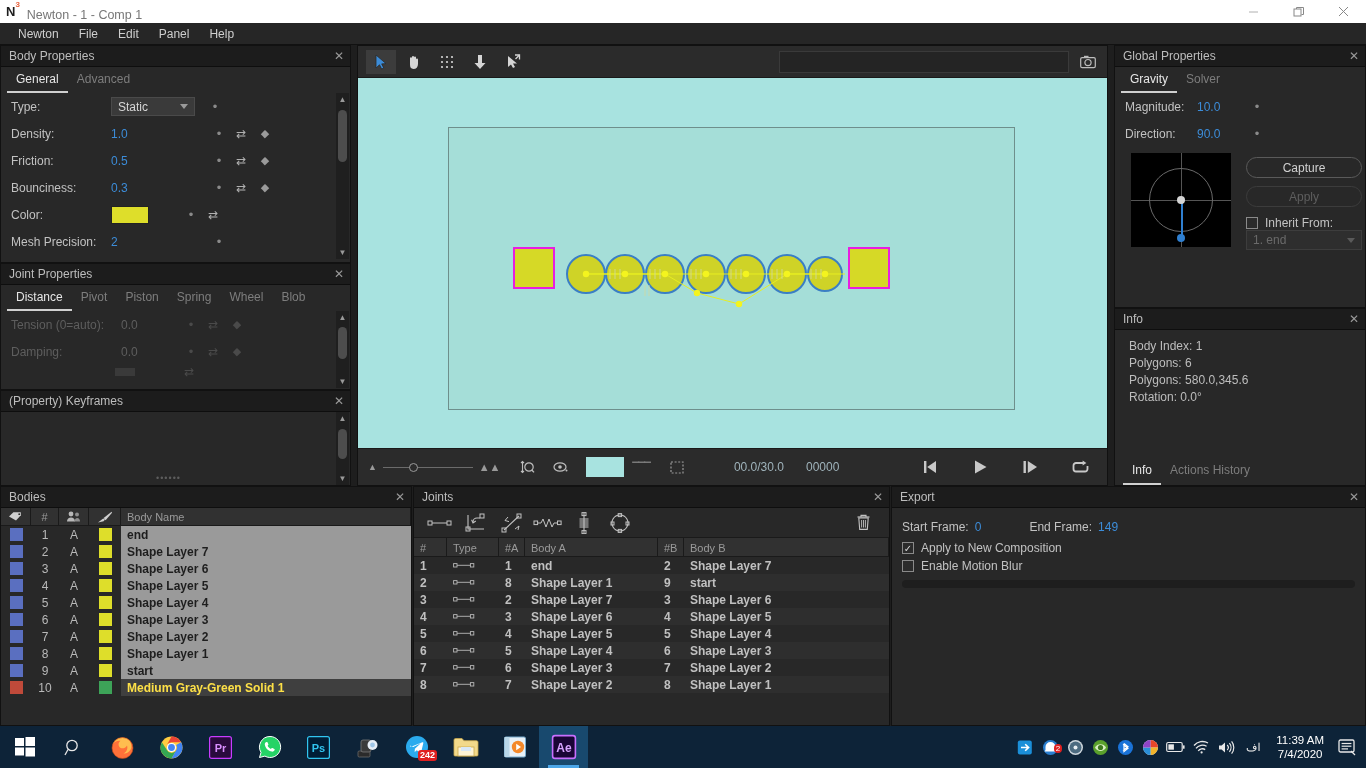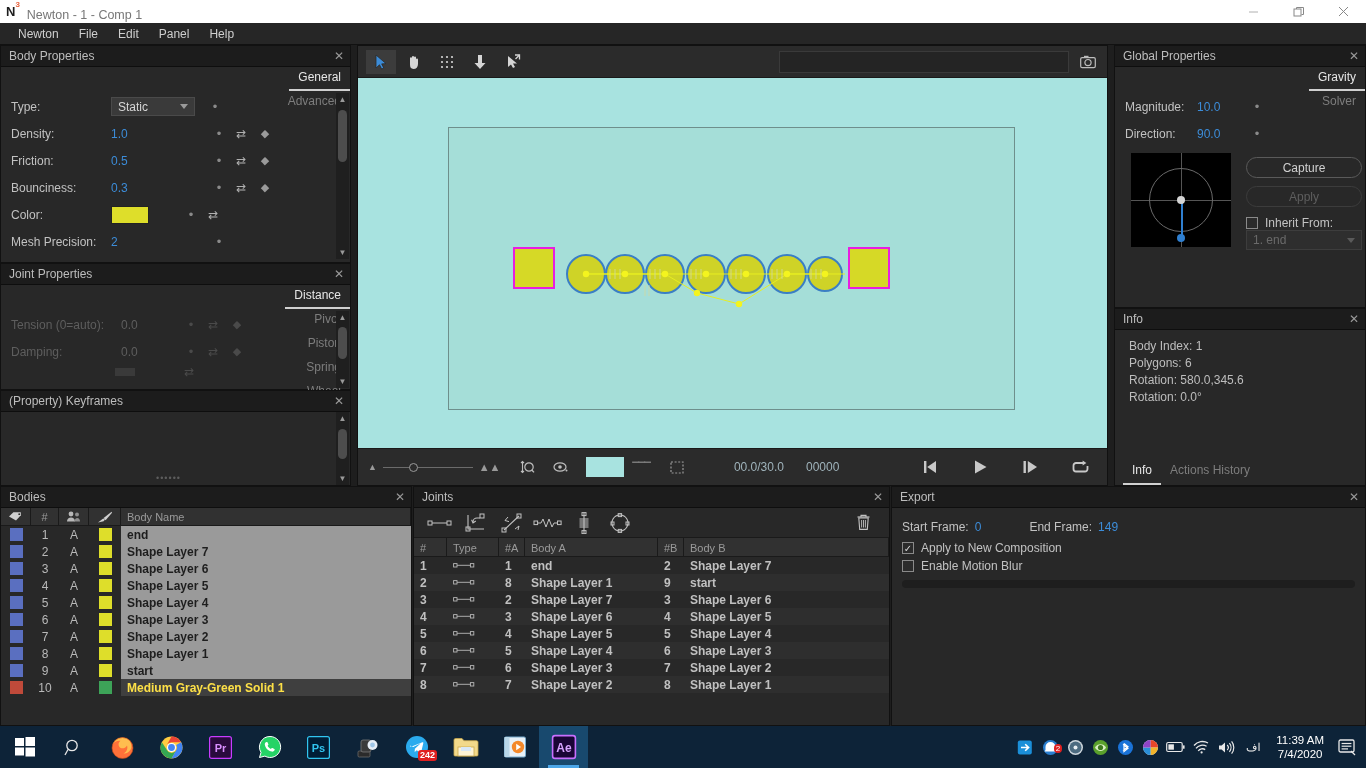--- a/index.html
+++ b/index.html
@@ -33,21 +33,21 @@
   }
   #menubar .mi{ padding:2px 10px; color:#cfcfcf; font-size:12px; }
 
   
   .panel{ position:absolute; background:#282828; border:1px solid #111; }
   .ph{
     height:21px; background:#1c1c1c; display:flex; align-items:center;
     padding:0 6px 0 8px; color:#bdbdbd; font-size:12px; border-bottom:1px solid #0e0e0e;
   }
   .ph .x{ margin-left:auto; color:#9a9a9a; font-size:12px; line-height:1; cursor:pointer;}
-  .tabs{ display:flex; align-items:flex-end; height:26px; padding-left:6px; background:#282828;flex-direction:column; }
+  .tabs{ display:flex; align-items:flex-end; height:26px; padding-left:6px; background:#282828; }
   .tab{ padding:3px 9px 5px; color:#7d7d7d; font-size:12px; border-bottom:2px solid transparent; }
   .tab.on{ color:#e6e6e6; border-bottom:2px solid #d0d0d0; }
 
   .prow{ display:flex; align-items:center; height:27px; padding-left:10px; }
   .plab{ width:100px; color:#c2c2c2; font-size:12px; }
   .plab.dim{ color:#5e5e5e; }
   .pval{ color:#3c8cd8; font-size:12px; width:72px; }
   .pval.dim{ color:#5e5e5e; }
   .dot{ width:12px; text-align:center; color:#8a8a8a; font-size:13px; line-height:1; }
   .dot.dim{ color:#4a4a4a; }
@@ -507,21 +507,21 @@
 </div>
 
 <div class="panel" id="infoPanel">
   <div class="ph">
     <span>Info</span>
     <span class="x">✕</span>
   </div>
   <div style="padding-top:8px;">
     <div class="ln">Body Index: 1</div>
     <div class="ln">Polygons: 6</div>
-    <div class="ln">Rotation: 580.0,345.6</div>
+    <div class="ln">Polygons: 580.0,345.6</div>
     <div class="ln">Rotation: 0.0°</div>
   </div>
   <div id="infoTabs">
     <div class="tab on">Info</div>
     <div class="tab">Actions History</div>
   </div>
 </div>
 
 <div class="panel" id="bodies">
   <div class="ph">

